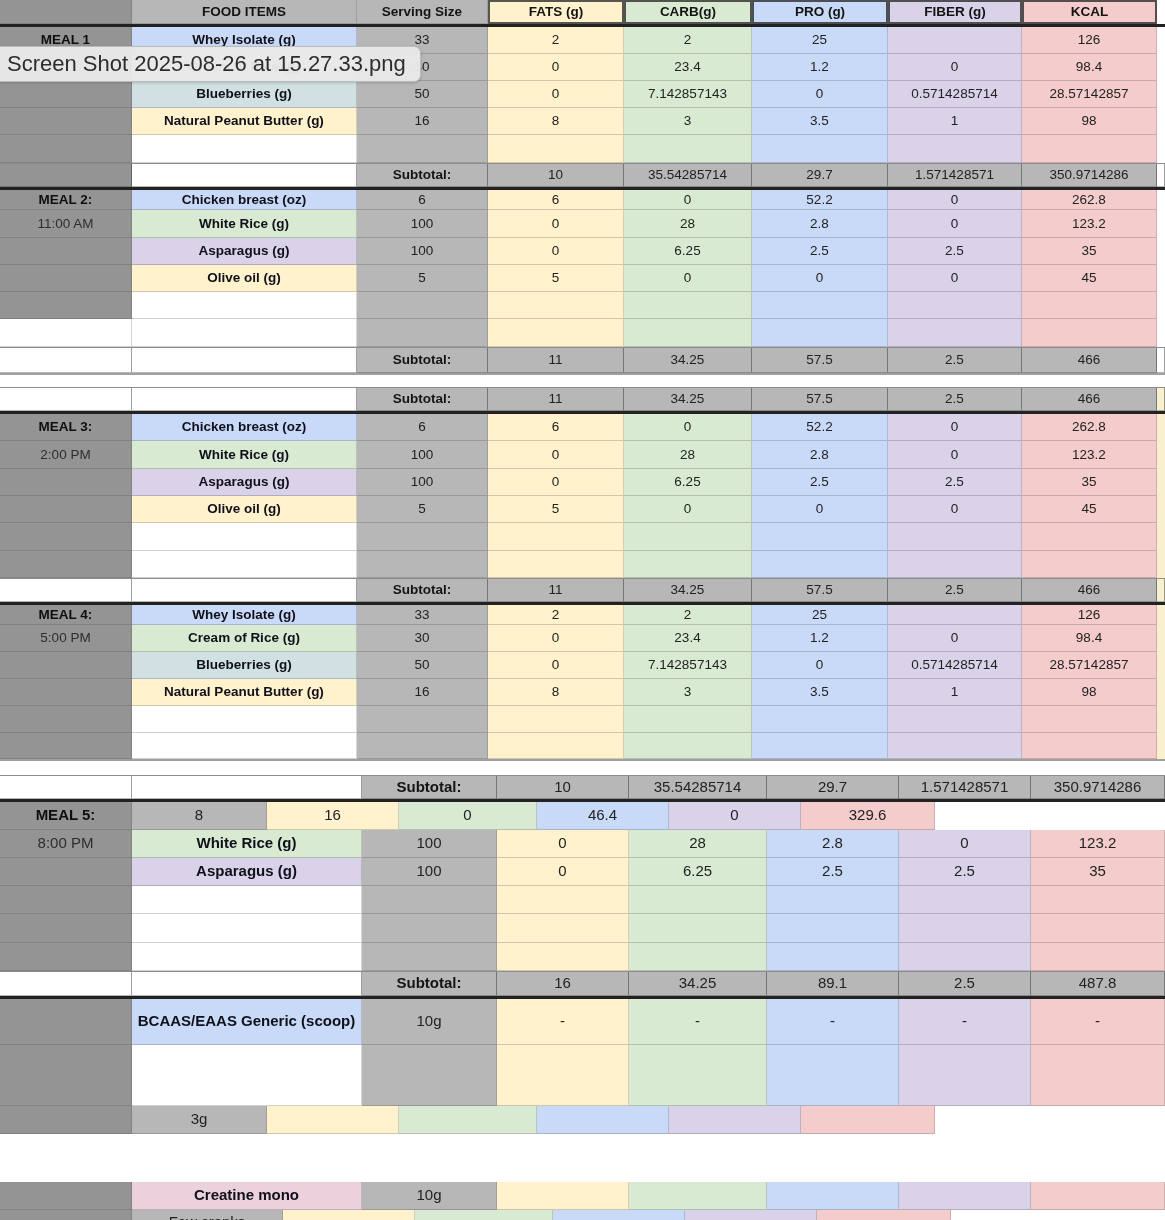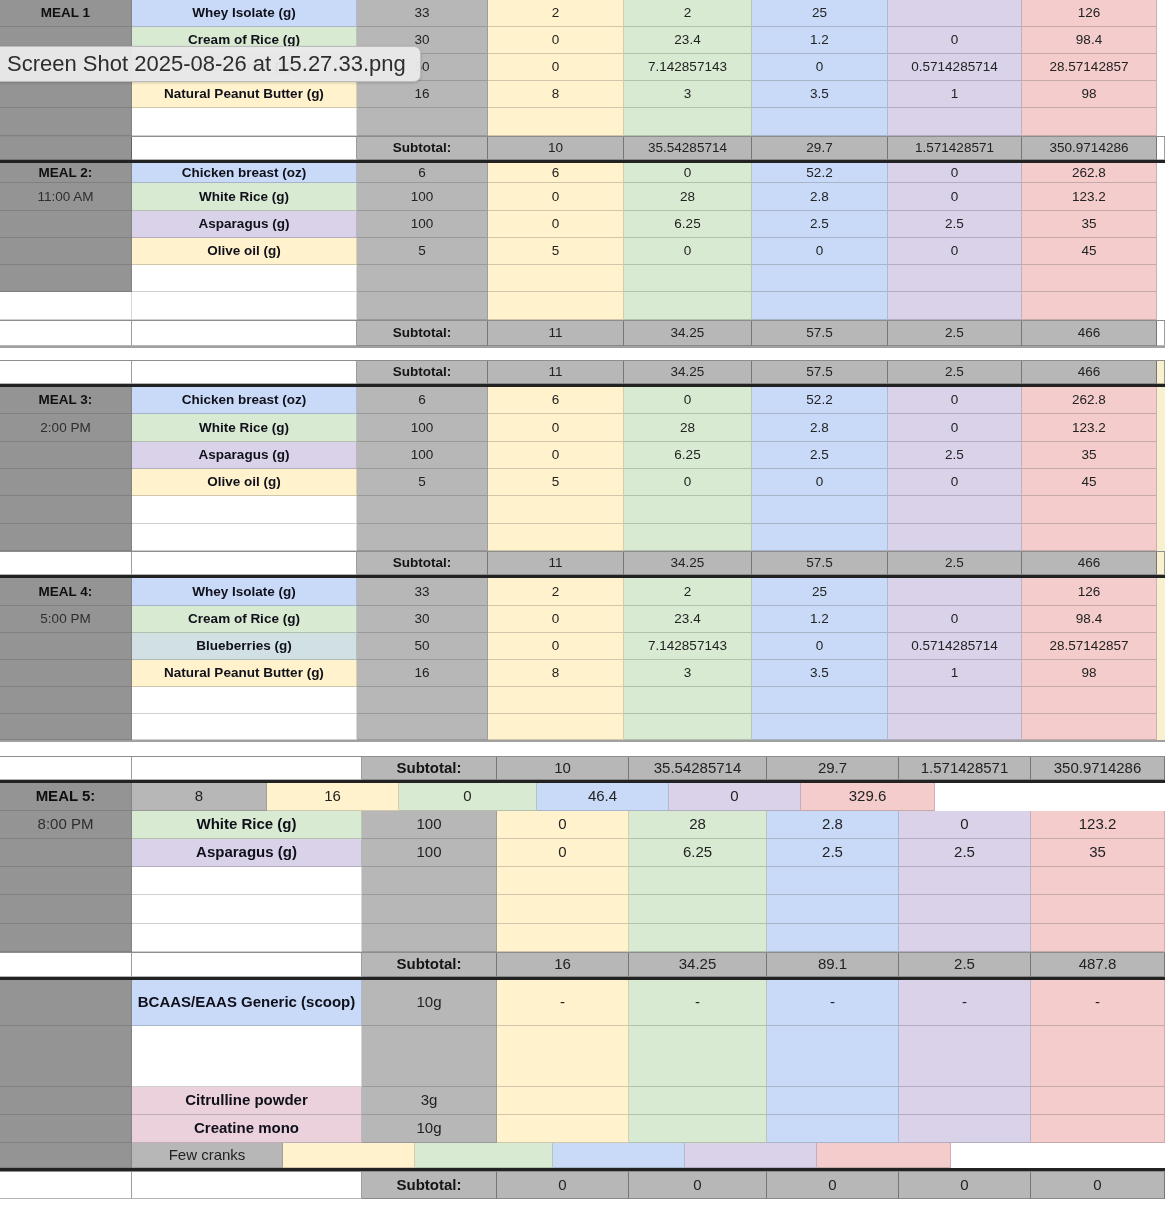--- a/index.html
+++ b/index.html
@@ -28,20 +28,31 @@
   #overlay{position:absolute;top:46px;left:-10px;height:34px;display:flex;align-items:center;
            padding:0 14px 0 16px;background:rgba(232,232,232,.97);border:1px solid #bcbcbc;
            border-radius:7px;font-size:22px;color:#2d2d2d;white-space:nowrap;
            box-shadow:0 1px 3px rgba(0,0,0,.18);}
 </style>
 </head>
 <body>
 
 <div id="screen">
   <div id="sheet">
+      <div class="row header dark-bottom" style="height: 27px;">
+        <div class="cell time" style="width: 132px; background: rgb(148, 148, 148);"></div>
+        <div class="cell hfood" style="width: 225px; background: rgb(183, 183, 183);">FOOD ITEMS</div>
+        <div class="cell hserv" style="width: 131px; background: rgb(183, 183, 183);">Serving Size</div>
+        <div class="cell hd" style="width: 136px; background: rgb(255, 242, 204);">FATS (g)</div>
+        <div class="cell hd" style="width: 128px; background: rgb(217, 234, 211);">CARB(g)</div>
+        <div class="cell hd" style="width: 136px; background: rgb(201, 218, 248);">PRO (g)</div>
+        <div class="cell hd" style="width: 134px; background: rgb(217, 210, 233);">FIBER (g)</div>
+        <div class="cell hd" style="width: 135px; background: rgb(244, 204, 204);">KCAL</div>
+        <div class="cell sliver" style="width: 8px; background: rgb(255, 255, 255);"></div>
+      </div>
       <div class="row item" style="height: 27px;">
         <div class="cell meal" style="width: 132px; background: rgb(148, 148, 148);">MEAL 1</div>
         <div class="cell food" style="width: 225px; background: rgb(201, 218, 248);">Whey Isolate (g)</div>
         <div class="cell serv" style="width: 131px; background: rgb(183, 183, 183);">33</div>
         <div class="cell val" style="width: 136px; background: rgb(255, 242, 204);">2</div>
         <div class="cell val" style="width: 128px; background: rgb(217, 234, 211);">2</div>
         <div class="cell val" style="width: 136px; background: rgb(201, 218, 248);">25</div>
         <div class="cell val" style="width: 134px; background: rgb(217, 210, 233);"></div>
         <div class="cell val" style="width: 135px; background: rgb(244, 204, 204);">126</div>
         <div class="cell sliver" style="width: 8px; background: rgb(255, 255, 255);"></div>
@@ -260,21 +271,21 @@
         <div class="cell time" style="width: 132px; background: rgb(255, 255, 255);"></div>
         <div class="cell food" style="width: 225px; background: rgb(255, 255, 255);"></div>
         <div class="cell stlabel" style="width: 131px; background: rgb(183, 183, 183);">Subtotal:</div>
         <div class="cell val" style="width: 136px; background: rgb(183, 183, 183);">11</div>
         <div class="cell val" style="width: 128px; background: rgb(183, 183, 183);">34.25</div>
         <div class="cell val" style="width: 136px; background: rgb(183, 183, 183);">57.5</div>
         <div class="cell val" style="width: 134px; background: rgb(183, 183, 183);">2.5</div>
         <div class="cell val" style="width: 135px; background: rgb(183, 183, 183);">466</div>
         <div class="cell sliver" style="width: 8px; background: rgb(248, 240, 207);"></div>
       </div>
-      <div class="row item" style="height: 28px;">
+      <div class="row item" style="height: 20px;">
         <div class="cell meal" style="width: 132px; background: rgb(148, 148, 148);">MEAL 4:</div>
         <div class="cell food" style="width: 225px; background: rgb(201, 218, 248);">Whey Isolate (g)</div>
         <div class="cell serv" style="width: 131px; background: rgb(183, 183, 183);">33</div>
         <div class="cell val" style="width: 136px; background: rgb(255, 242, 204);">2</div>
         <div class="cell val" style="width: 128px; background: rgb(217, 234, 211);">2</div>
         <div class="cell val" style="width: 136px; background: rgb(201, 218, 248);">25</div>
         <div class="cell val" style="width: 134px; background: rgb(217, 210, 233);"></div>
         <div class="cell val" style="width: 135px; background: rgb(244, 204, 204);">126</div>
         <div class="cell sliver" style="width: 8px; background: rgb(248, 240, 207);"></div>
       </div>
@@ -428,29 +439,28 @@
         <div class="cell food" style="width: 230px; background: rgb(255, 255, 255);"></div>
         <div class="cell serv" style="width: 135px; background: rgb(183, 183, 183);"></div>
         <div class="cell val" style="width: 132px; background: rgb(255, 242, 204);"></div>
         <div class="cell val" style="width: 138px; background: rgb(217, 234, 211);"></div>
         <div class="cell val" style="width: 132px; background: rgb(201, 218, 248);"></div>
         <div class="cell val" style="width: 132px; background: rgb(217, 210, 233);"></div>
         <div class="cell val" style="width: 134px; background: rgb(244, 204, 204);"></div>
       </div>
       <div class="row item big" style="height: 28px;">
         <div class="cell time" style="width: 132px; background: rgb(148, 148, 148);"></div>
-        <div class="cell food" style="width: 230px; background: rgb(234, 209, 220);">Citrulline powder</div>
         <div class="cell serv" style="width: 135px; background: rgb(183, 183, 183); text-align: center;">3g</div>
         <div class="cell val" style="width: 132px; background: rgb(255, 242, 204);"></div>
         <div class="cell val" style="width: 138px; background: rgb(217, 234, 211);"></div>
         <div class="cell val" style="width: 132px; background: rgb(201, 218, 248);"></div>
         <div class="cell val" style="width: 132px; background: rgb(217, 210, 233);"></div>
         <div class="cell val" style="width: 134px; background: rgb(244, 204, 204);"></div>
       </div>
-      <div class="row item big" style="height: 28px;">
+      <div class="row item big" style="height: 28px; margin-top: 48px;">
         <div class="cell time" style="width: 132px; background: rgb(148, 148, 148);"></div>
         <div class="cell food" style="width: 230px; background: rgb(234, 209, 220);">Creatine mono</div>
         <div class="cell serv" style="width: 135px; background: rgb(183, 183, 183);">10g</div>
         <div class="cell val" style="width: 132px; background: rgb(255, 242, 204);"></div>
         <div class="cell val" style="width: 138px; background: rgb(217, 234, 211);"></div>
         <div class="cell val" style="width: 132px; background: rgb(201, 218, 248);"></div>
         <div class="cell val" style="width: 132px; background: rgb(217, 210, 233);"></div>
         <div class="cell val" style="width: 134px; background: rgb(244, 204, 204);"></div>
       </div>
       <div class="row item dark-bottom big" style="height: 28px;">

